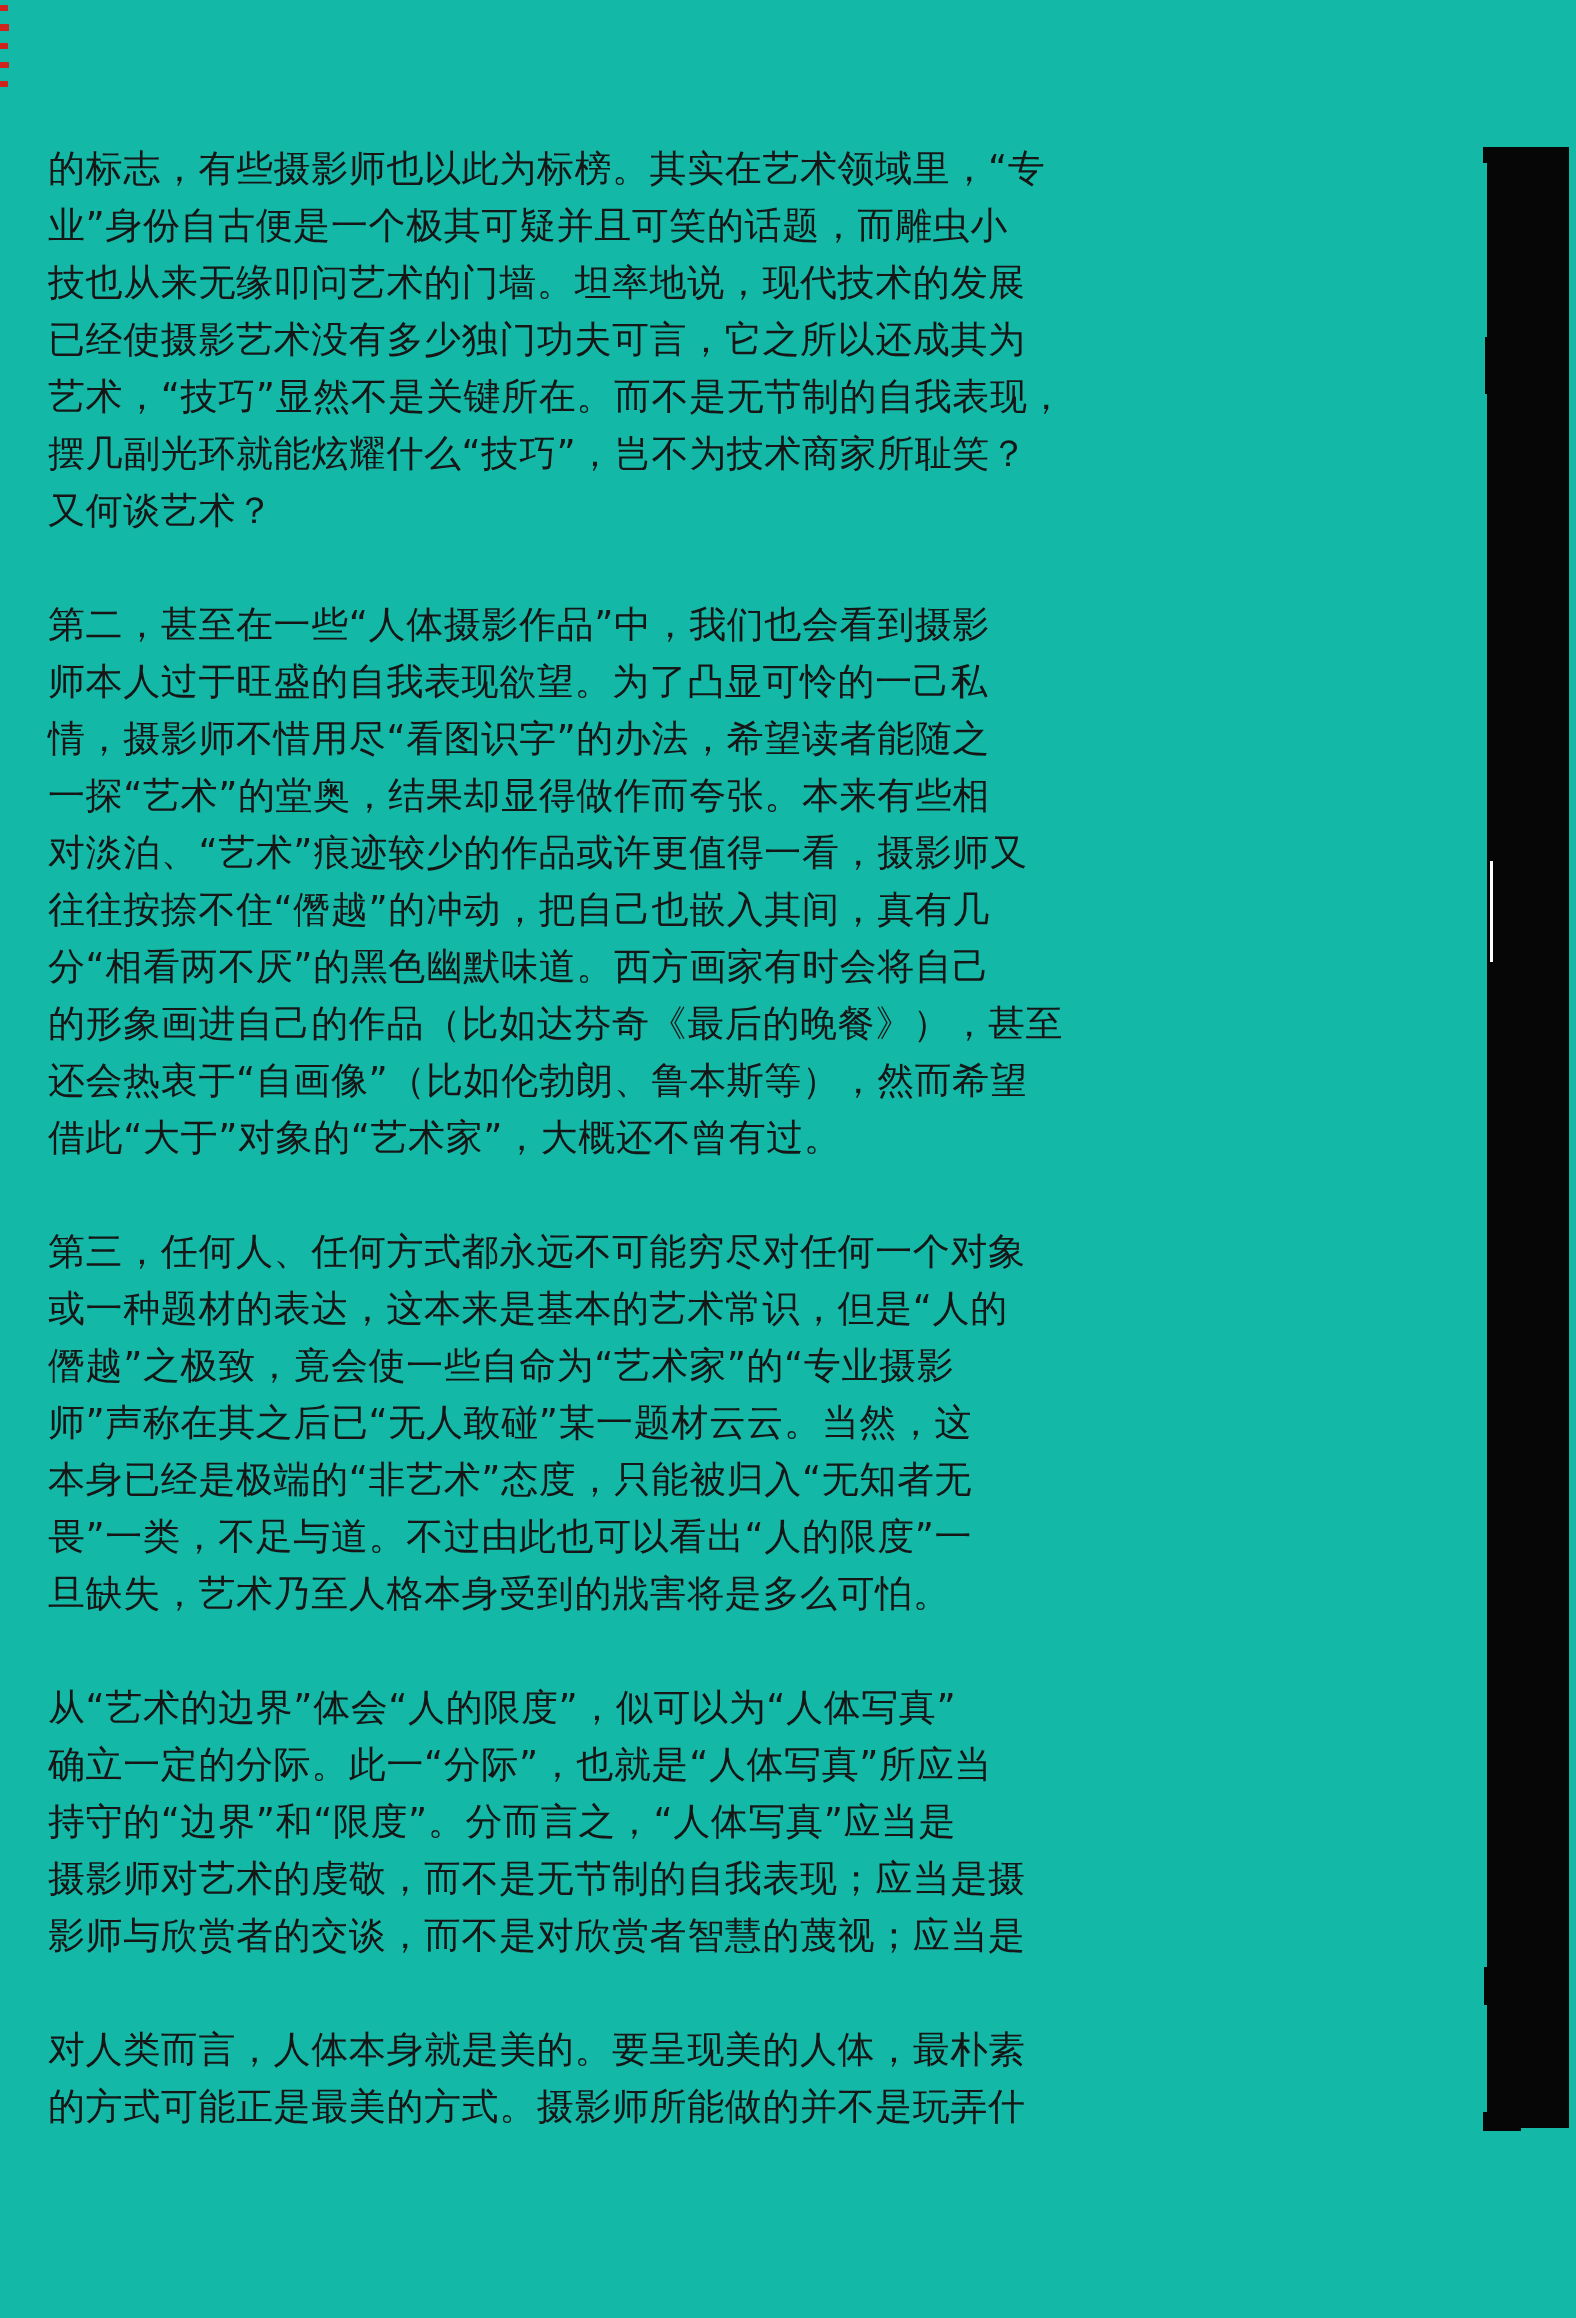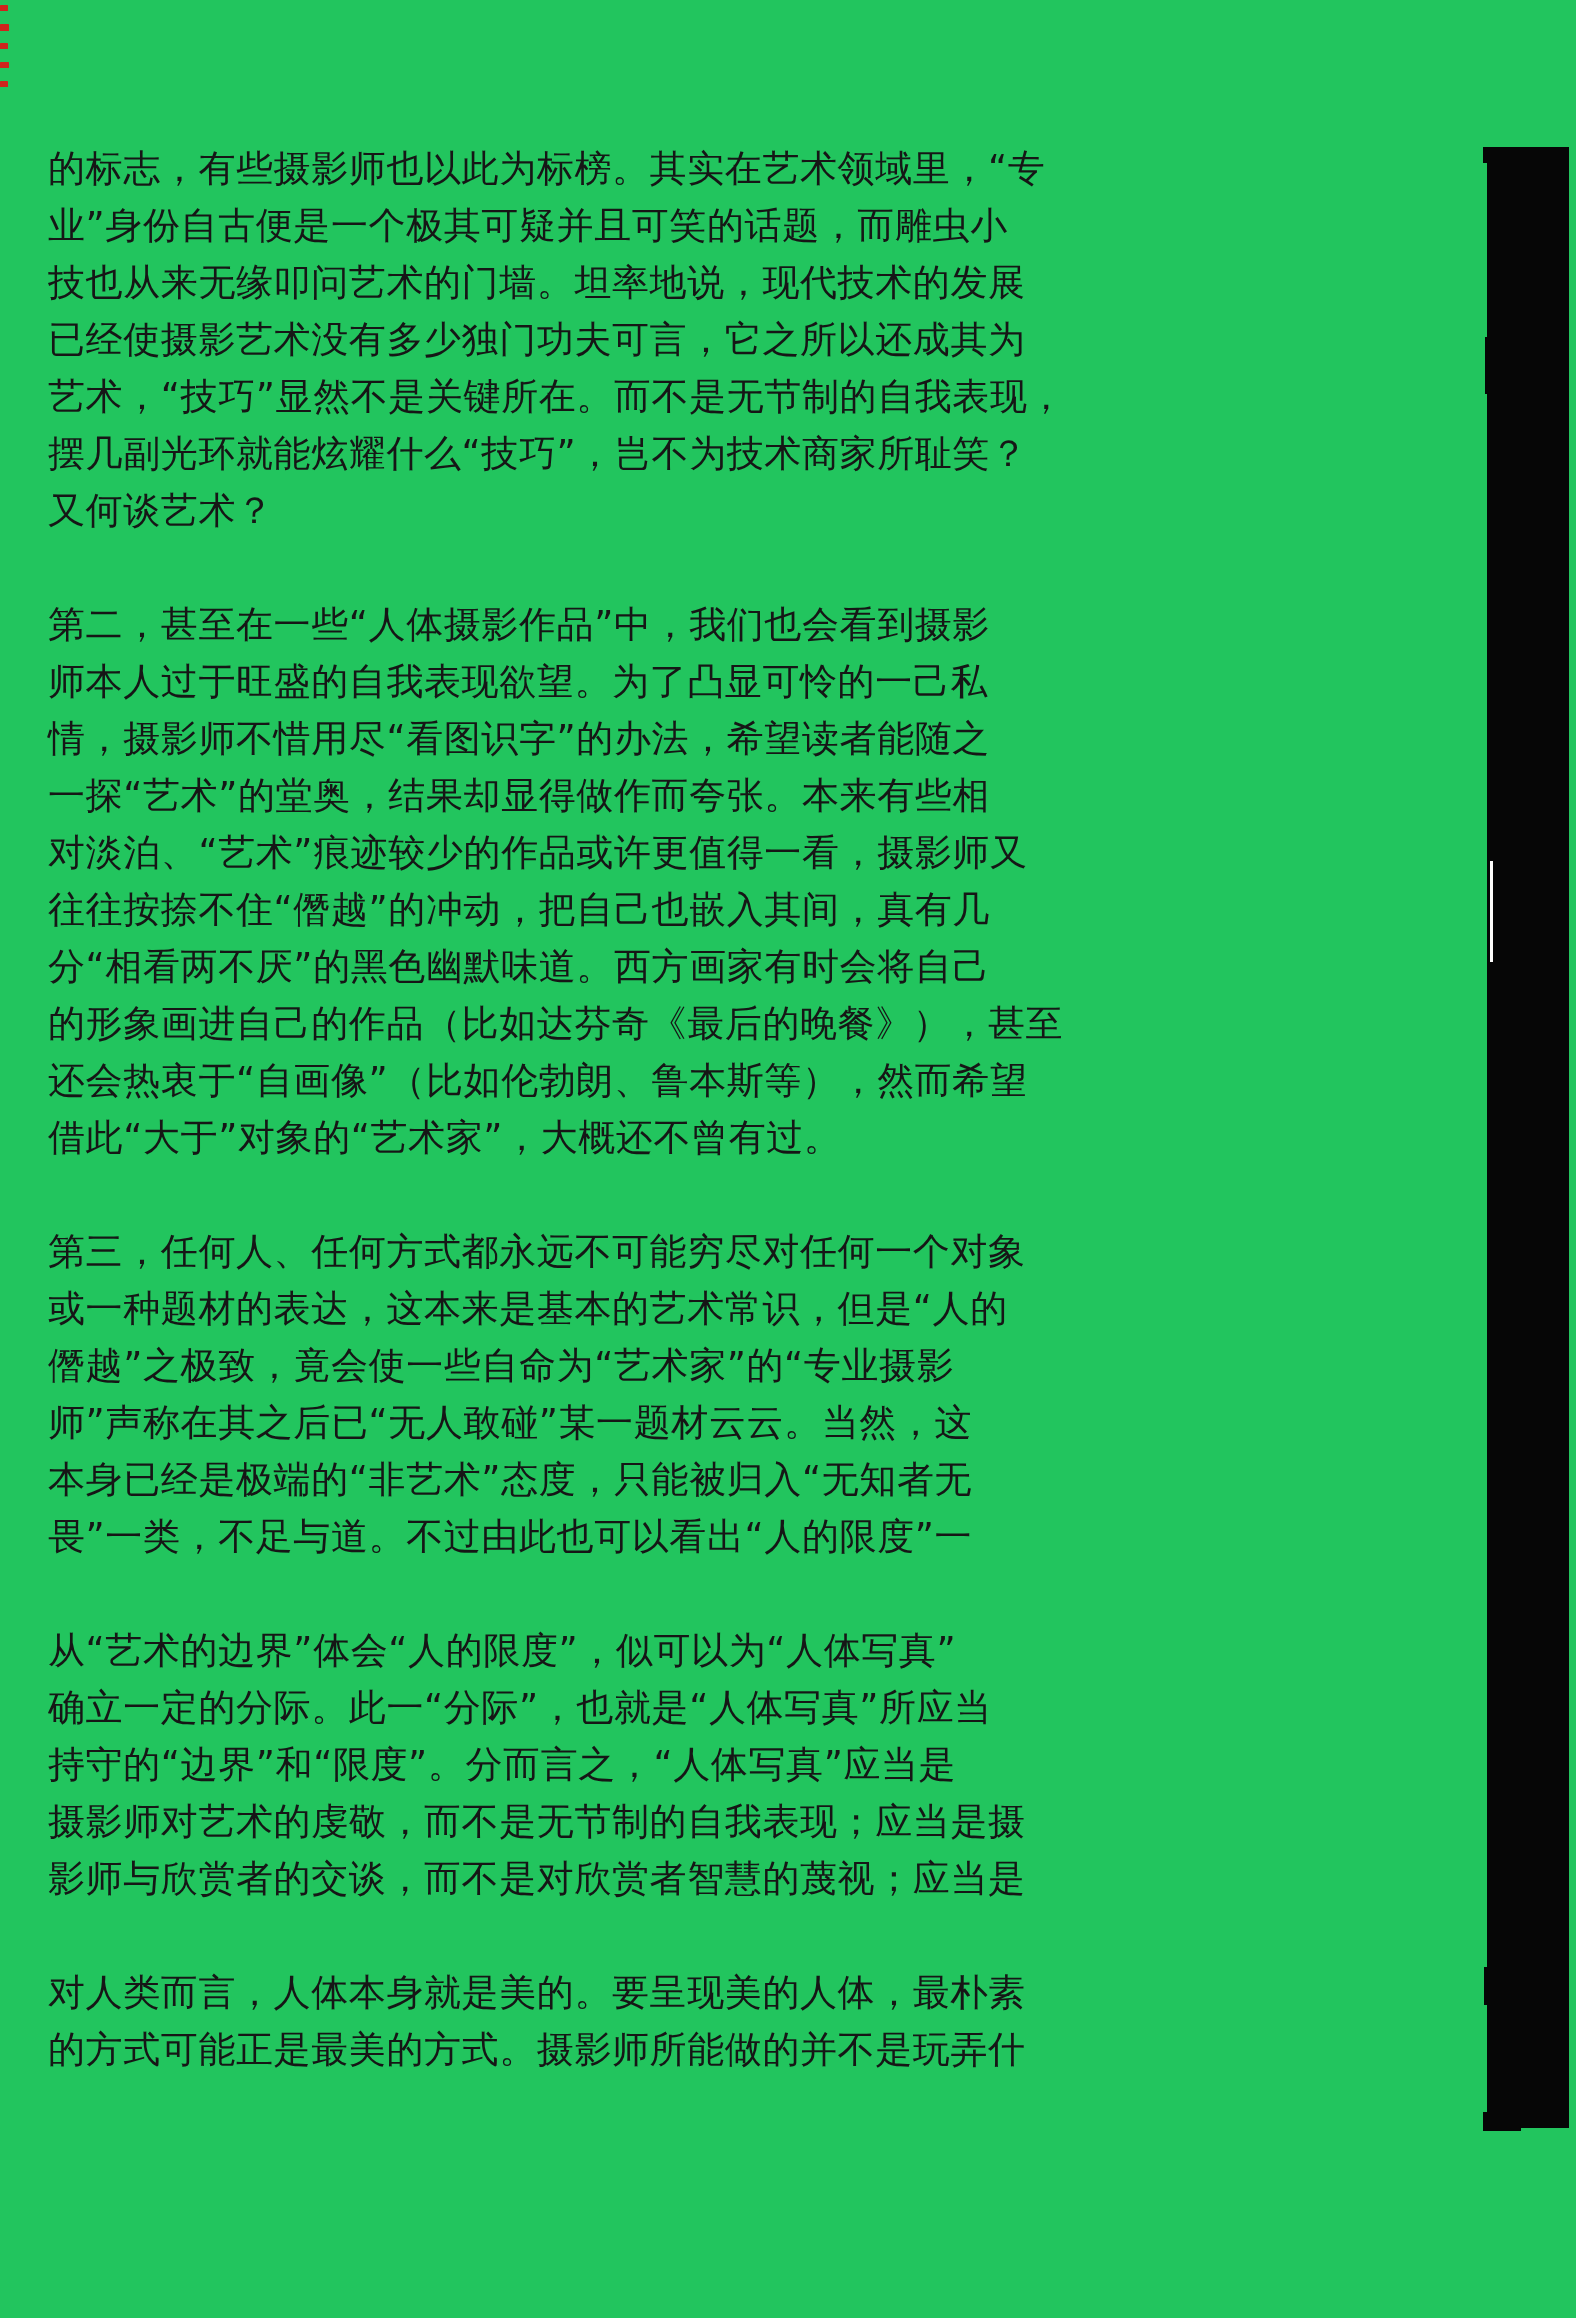--- a/index.html
+++ b/index.html
@@ -50,21 +50,21 @@
   }
   .scan-bar .bar-main {
     position: absolute;
     left: 0; top: 0; right: 0; bottom: 0;
   }
   .bar-nub { position: absolute; }
 </style>
 </head>
 <body>
 
-<div class="page" style="background: #22c55e;">
+<div class="page" style="background: #14b8a6;">
 
   <div class="red-marks">
     <span class="red-dash" style="top: 5px; width: 8.2px; height: 6.3px; background: rgb(207, 36, 28);"></span>
     <span class="red-dash" style="top: 24px; width: 8.8px; height: 7px; background: rgb(207, 36, 28);"></span>
     <span class="red-dash" style="top: 43px; width: 7.6px; height: 5.7px; background: rgb(207, 36, 28);"></span>
     <span class="red-dash" style="top: 62px; width: 8.8px; height: 6.3px; background: rgb(207, 36, 28);"></span>
     <span class="red-dash" style="top: 81px; width: 7.6px; height: 5.7px; background: rgb(207, 36, 28);"></span>
   </div>
 
   <div class="text-block" style="color: rgb(22, 22, 22);">
@@ -92,20 +92,21 @@
       <div class="line">借此“大于”对象的“艺术家”，大概还不曾有过。</div>
     </div>
 
     <div class="para">
       <div class="line">第三，任何人、任何方式都永远不可能穷尽对任何一个对象</div>
       <div class="line">或一种题材的表达，这本来是基本的艺术常识，但是“人的</div>
       <div class="line">僭越”之极致，竟会使一些自命为“艺术家”的“专业摄影</div>
       <div class="line">师”声称在其之后已“无人敢碰”某一题材云云。当然，这</div>
       <div class="line">本身已经是极端的“非艺术”态度，只能被归入“无知者无</div>
       <div class="line">畏”一类，不足与道。不过由此也可以看出“人的限度”一</div>
+      <div class="line">旦缺失，艺术乃至人格本身受到的戕害将是多么可怕。</div>
     </div>
 
     <div class="para">
       <div class="line">从“艺术的边界”体会“人的限度”，似可以为“人体写真”</div>
       <div class="line">确立一定的分际。此一“分际”，也就是“人体写真”所应当</div>
       <div class="line">持守的“边界”和“限度”。分而言之，“人体写真”应当是</div>
       <div class="line">摄影师对艺术的虔敬，而不是无节制的自我表现；应当是摄</div>
       <div class="line">影师与欣赏者的交谈，而不是对欣赏者智慧的蔑视；应当是</div>
     </div>
 

